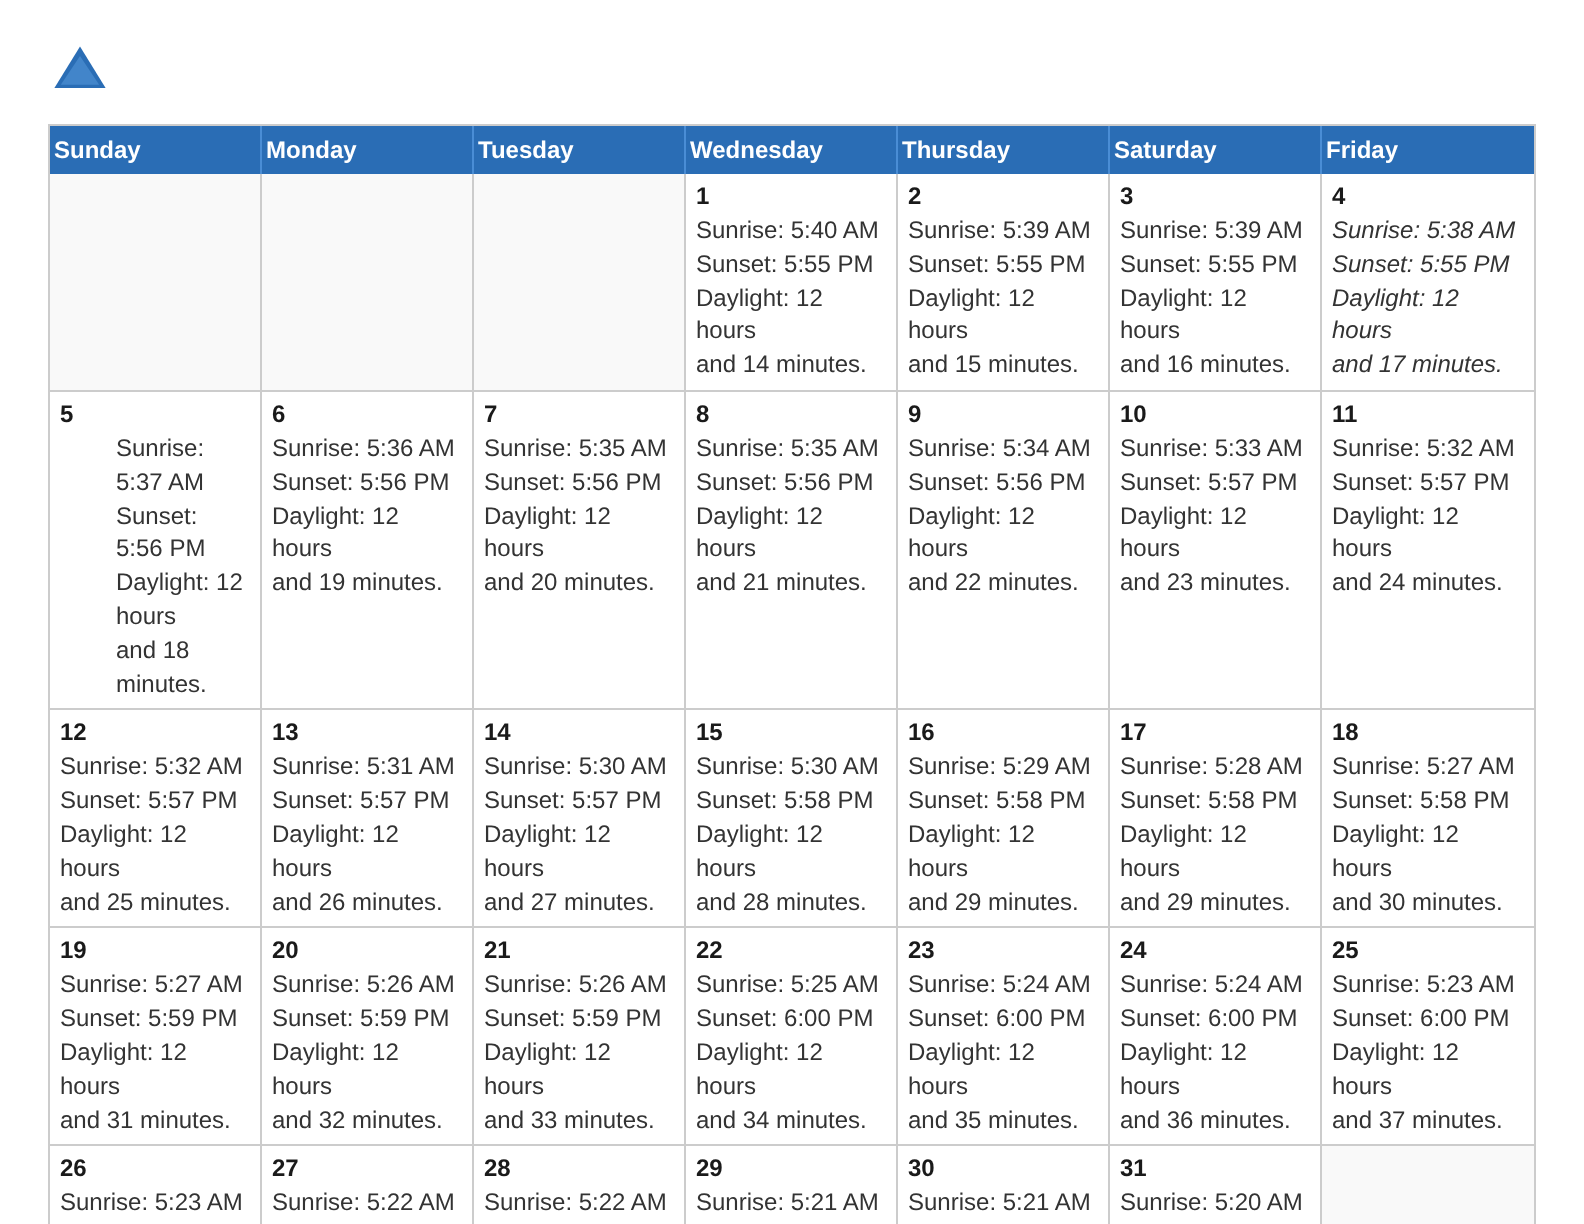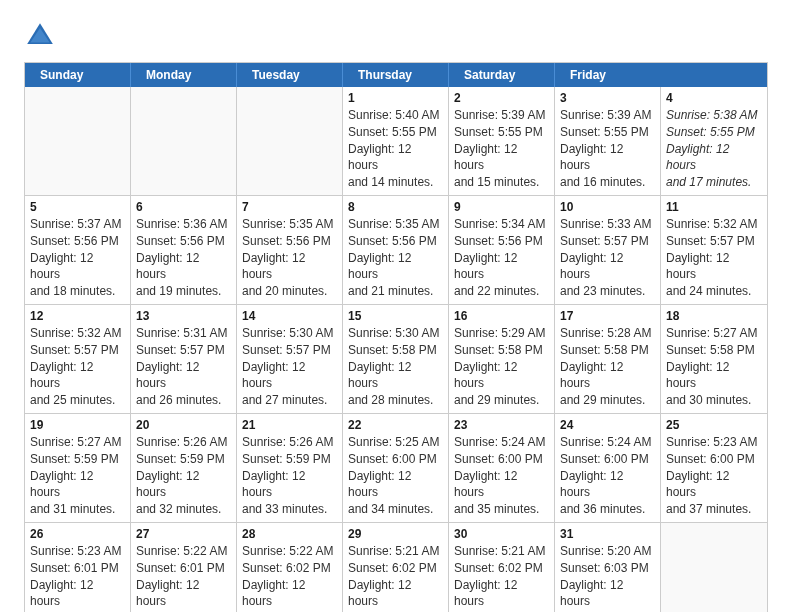--- a/index.html
+++ b/index.html
@@ -62,21 +62,21 @@
     }
     .cal-header {
       display: grid;
       grid-template-columns: repeat(7, 1fr);
       background: #2a6db5;
     }
     .cal-header-cell {
       color: #fff;
       font-size: 12px;
       font-weight: bold;
-      padding: 5px 15px;
+      padding: 5px 2px;
       text-align: left;
       border-right: 1px solid #4a8dd5;
     }
     .cal-header-cell:last-child { border-right: none; }
     .cal-body {
       flex: 1;
       display: flex;
       flex-direction: column;
     }
     .cal-row {
@@ -129,20 +129,21 @@
       <div class="month-title"></div>
       <div class="location"></div>
     </div>
   </div>
 
   <div class="calendar">
     <div class="cal-header">
     <div class="cal-header-cell">Sunday</div>
         <div class="cal-header-cell">Monday</div>
         <div class="cal-header-cell">Tuesday</div>
+        <div class="cal-header-cell">Wednesday</div>
         <div class="cal-header-cell">Thursday</div>
         <div class="cal-header-cell">Saturday</div>
         <div class="cal-header-cell">Friday</div>
       </div>
     <div class="cal-body">
     <div class="cal-row">
           <div class="cal-cell empty"></div>
           <div class="cal-cell empty"></div>
           <div class="cal-cell empty"></div>
           <div class="cal-cell">
@@ -170,21 +171,21 @@
             <span class="day-num">4</span>
             <div class="cell-text" style="white-space: pre-line; font-style: italic;">Sunrise: 5:38 AM
 Sunset: 5:55 PM
 Daylight: 12 hours
 and 17 minutes.</div>
           </div>
         </div>
         <div class="cal-row">
           <div class="cal-cell">
             <span class="day-num">5</span>
-            <div class="cell-text" style="white-space: pre-line;">Sunrise: 5:37 AM
+            <div class="cell-text" style="white-space: pre-line; margin-left: 28px;">Sunrise: 5:37 AM
 Sunset: 5:56 PM
 Daylight: 12 hours
 and 18 minutes.</div>
           </div>
           <div class="cal-cell">
             <span class="day-num">6</span>
             <div class="cell-text" style="white-space: pre-line;">Sunrise: 5:36 AM
 Sunset: 5:56 PM
 Daylight: 12 hours
 and 19 minutes.</div>

